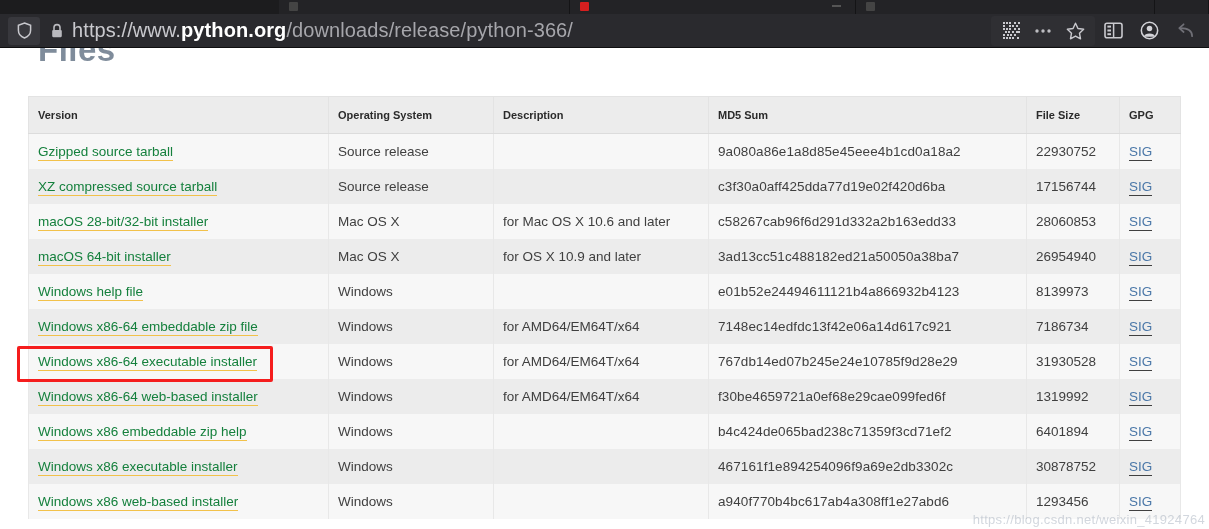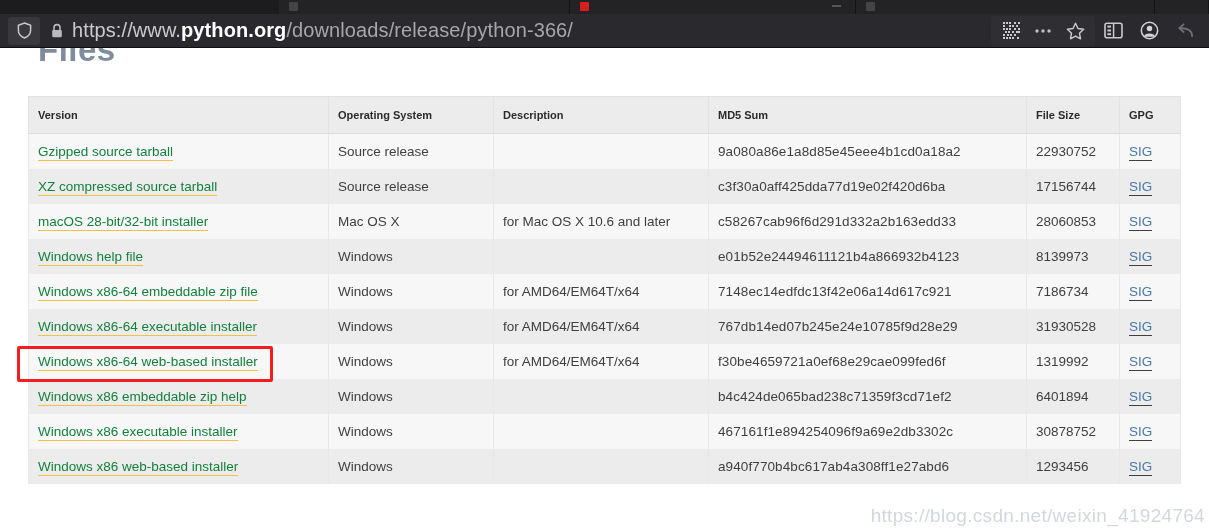--- a/index.html
+++ b/index.html
@@ -116,21 +116,21 @@
     border-radius: 2px;
     pointer-events: none;
     z-index: 40;
   }
 
   
   #watermark {
     position: absolute;
     right: 4px;
     bottom: 2px;
-    font-size: 19px;
+    font-size: 13px;
     color: rgba(125,140,160,.35);
     letter-spacing: .3px;
     white-space: nowrap;
     z-index: 45;
     font-family: "Liberation Sans", sans-serif;
   }
 
   
   #chrome {
     position: absolute;
@@ -292,20 +292,28 @@
               <td class="cell-md5">c3f30a0aff425dda77d19e02f420d6ba</td>
               <td>17156744</td>
               <td><a class="sig">SIG</a></td>
             </tr>
             <tr>
               <td><a>macOS 28-bit/32-bit installer</a></td>
               <td>Mac OS X</td>
               <td>for Mac OS X 10.6 and later</td>
               <td class="cell-md5">c58267cab96f6d291d332a2b163edd33</td>
               <td>28060853</td>
+              <td><a class="sig">SIG</a></td>
+            </tr>
+            <tr>
+              <td><a>macOS 64-bit installer</a></td>
+              <td>Mac OS X</td>
+              <td>for OS X 10.9 and later</td>
+              <td class="cell-md5">3ad13cc51c488182ed21a50050a38ba7</td>
+              <td>26954940</td>
               <td><a class="sig">SIG</a></td>
             </tr>
             <tr>
               <td><a>Windows help file</a></td>
               <td>Windows</td>
               <td></td>
               <td class="cell-md5">e01b52e24494611121b4a866932b4123</td>
               <td>8139973</td>
               <td><a class="sig">SIG</a></td>
             </tr>

